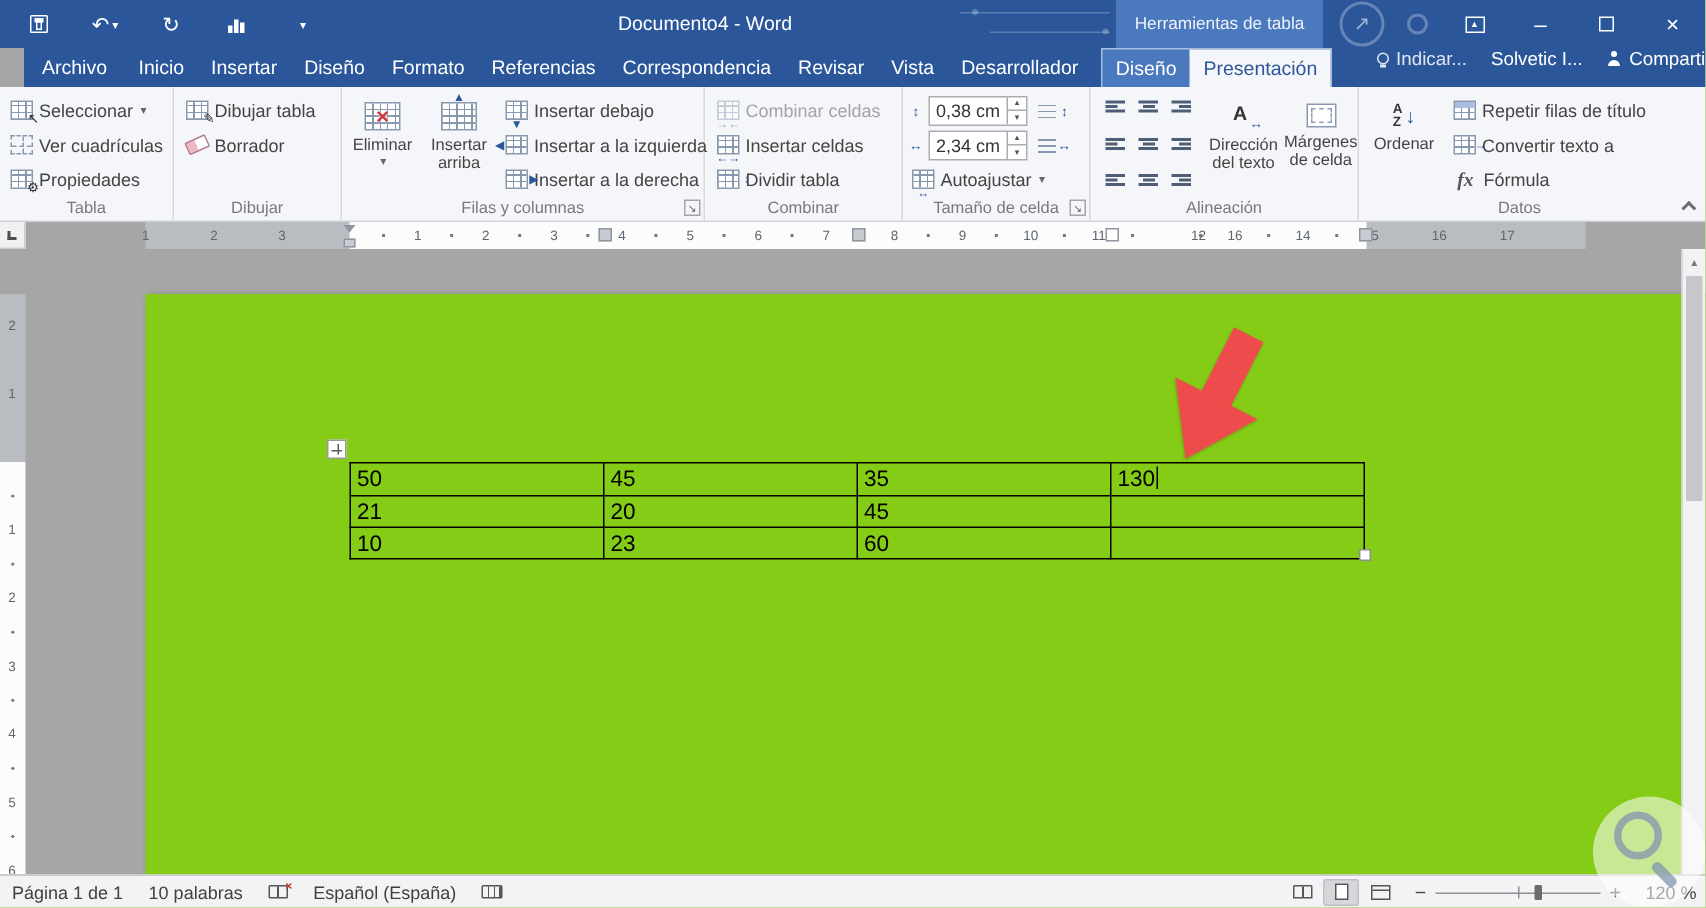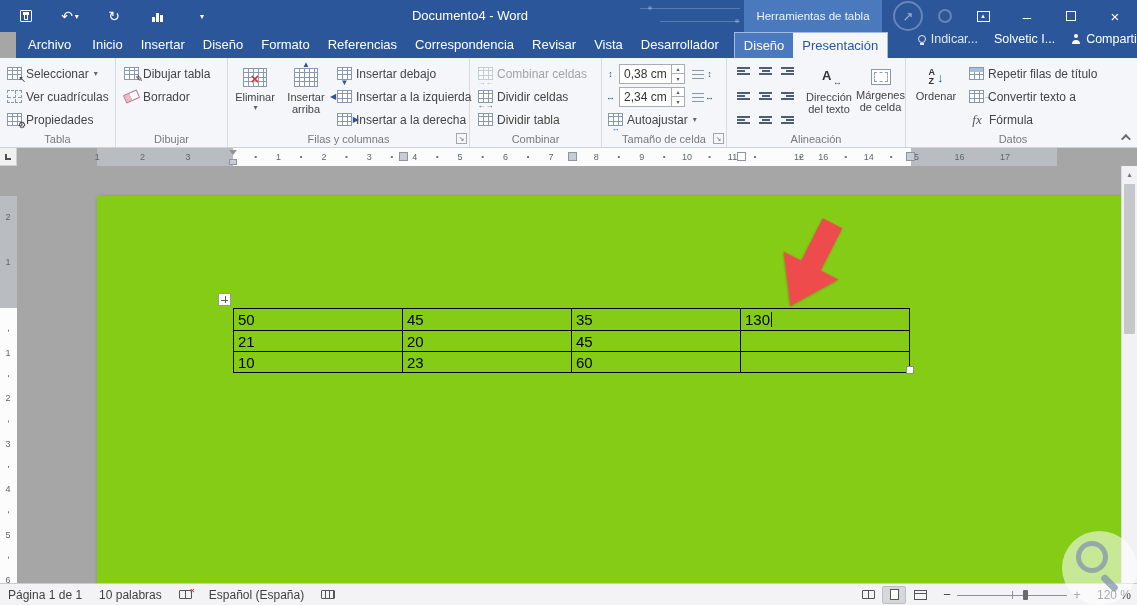--- a/index.html
+++ b/index.html
@@ -83,21 +83,21 @@
 .vt{justify-content:flex-start}.vm{justify-content:center}.vb{justify-content:flex-end}
 .hl i{align-self:flex-start}.hc i{align-self:center}.hr i{align-self:flex-end}
 .dir-icon{width:22px;height:20px;position:relative;color:#333;margin-top:6px}
 .dir-icon b{position:absolute;left:4px;top:1px;font-size:13px;font-weight:700}
 .dir-icon i{position:absolute;right:-2px;bottom:0;font-size:9px;color:var(--accent);font-style:normal}
 .marg-icon{width:20px;height:16px;border:1px solid #8898ad;position:relative;background:#fff;margin-top:8px}
 .marg-icon::after{content:"";position:absolute;inset:2px;border:1px dashed #8fa0b5}
 .sort-icon{display:flex;align-items:center;gap:2px;margin-top:7px}
 .sort-icon .az{display:flex;flex-direction:column;font-size:9px;font-weight:700;color:#333;line-height:9px}
 .sort-icon .sarr{font-size:13px;color:var(--accent)}
-.fx{font-family:"Liberation Serif","DejaVu Serif",serif;font-style:italic;font-weight:400;font-size:13px;color:#555;width:16px;text-align:center;flex:none}
+.fx{font-family:"Liberation Serif","DejaVu Serif",serif;font-style:italic;font-weight:700;font-size:13px;color:#555;width:16px;text-align:center;flex:none}
 .collapse{position:absolute;right:5px;bottom:4px;width:16px;height:12px;display:flex;align-items:center;justify-content:center}
 .chev{width:7px;height:7px;border-top:2px solid #6d6d6d;border-right:2px solid #6d6d6d;transform:rotate(-45deg) translateY(2px)}
 
 .hruler{position:absolute;left:0;top:148px;width:100%;height:18px;z-index:2}
 .hband{position:absolute;left:97px;width:960px;top:0;height:100%;background:#b9bdc2}
 .hwhite{position:absolute;left:233px;width:678px;top:0;bottom:0;background-color:#fcfcfc;background-image:radial-gradient(circle 1px at 22.7px 9px,#6f7880 99%,transparent);background-size:45.4px 18px}
 .hnums{position:absolute;inset:0}
 .rnum{position:absolute;top:9px;transform:translate(-50%,-50%);font-size:9px;color:#5d666f}
 .corner{position:absolute;left:0;top:0;width:17px;height:18px;background:#f1f1f2;border-right:1px solid #cfcfcf;border-bottom:1px solid #cfcfcf;display:flex;align-items:center;justify-content:center}
 .tabL{width:6px;height:6px;border-left:2px solid #4f4f4f;border-bottom:2px solid #4f4f4f}
@@ -308,21 +308,21 @@
       <div class="ritem r1 disabled" style="left:5px">
         <span class="ico">
             <span class="ov ov-bottom">→←</span>
           </span>
         <span>Combinar celdas</span>
       </div>
       <div class="ritem r2" style="left:5px">
         <span class="ico">
             <span class="ov ov-bottom">←→</span>
           </span>
-        <span>Dividir celdas</span>
+        <span>Insertar celdas</span>
       </div>
       <div class="ritem r3" style="left:5px">
         <span class="ico">
             <span class="ov ov-right">↕</span>
           </span>
         <span>Dividir tabla</span>
       </div>
       <div class="glabel">Combinar</div>
     </section>
 

